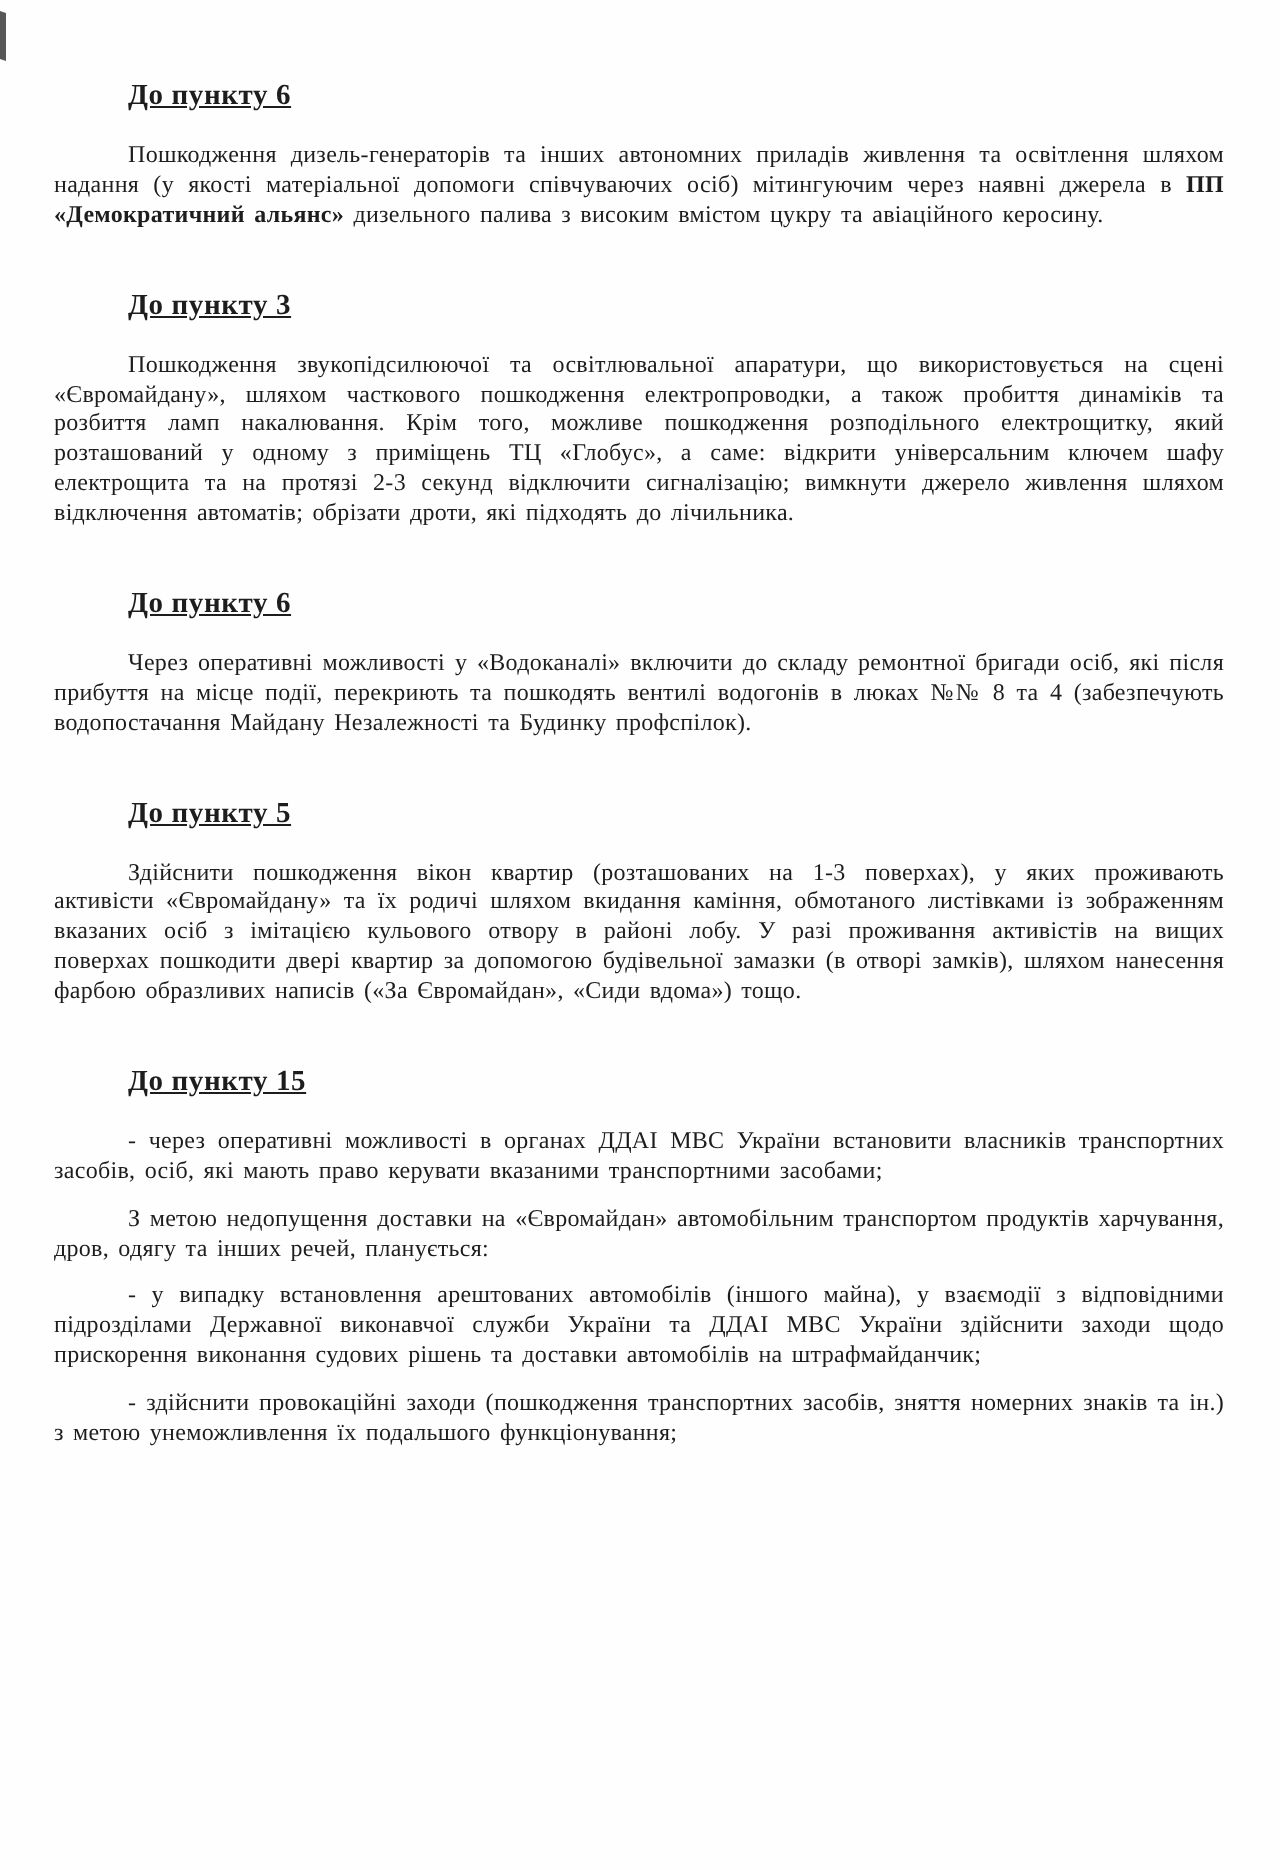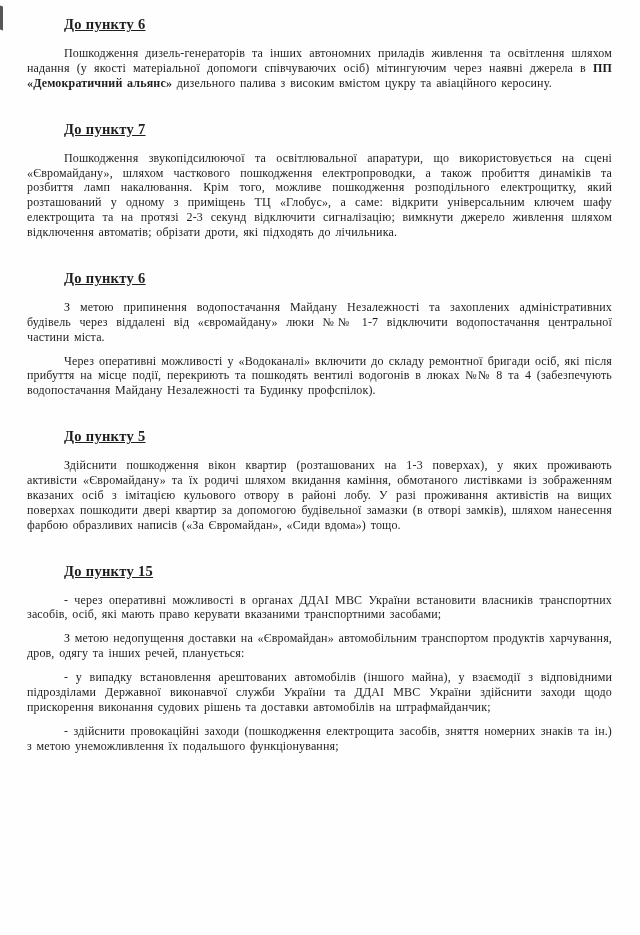--- a/index.html
+++ b/index.html
@@ -5,21 +5,21 @@
   * { margin: 0; padding: 0; box-sizing: border-box; }
   html, body {
     width: 640px;
     background: #f4f4f2;
   }
   .page {
     position: relative;
     width: 640px;
     height: 935px;
     background: #fefefe;
-    padding: 16px 28px 16px 27px;
+    padding: 40px 28px 16px 27px;
     font-family: "Liberation Serif", "DejaVu Serif", serif;
     color: #1d1d1d;
     overflow: hidden;
   }
   .scan-artifact {
     position: absolute;
     left: 0;
     top: 6px;
     width: 3px;
     height: 24px;
@@ -54,35 +54,34 @@
 
 <div class="page">
   <div class="scan-artifact"></div>
 
   <section class="section">
     <h3 class="heading">До пункту 6</h3>
     <p class="para"><span>Пошкодження дизель-генераторів та інших автономних приладів живлення та освітлення шляхом надання (у якості матеріальної допомоги співчуваючих осіб) мітингуючим через наявні джерела в </span><b>ПП «Демократичний альянс»</b><span> дизельного палива з високим вмістом цукру та авіаційного керосину.</span></p>
   </section>
 
   <section class="section">
-    <h3 class="heading">До пункту 7</h3>
+    <h3 class="heading">До пункту 3</h3>
     <p class="para">Пошкодження звукопідсилюючої та освітлювальної апаратури, що використовується на сцені «Євромайдану», шляхом часткового пошкодження електропроводки, а також пробиття динаміків та розбиття ламп накалювання. Крім того, можливе пошкодження розподільного електрощитку, який розташований у одному з приміщень ТЦ «Глобус», а саме: відкрити універсальним ключем шафу електрощита та на протязі 2-3 секунд відключити сигналізацію; вимкнути джерело живлення шляхом відключення автоматів; обрізати дроти, які підходять до лічильника.</p>
   </section>
 
   <section class="section">
     <h3 class="heading">До пункту 6</h3>
-    <p class="para">З метою припинення водопостачання Майдану Незалежності та захоплених адміністративних будівель через віддалені від «євромайдану» люки №№ 1-7 відключити водопостачання центральної частини міста.</p>
     <p class="para">Через оперативні можливості у «Водоканалі» включити до складу ремонтної бригади осіб, які після прибуття на місце події, перекриють та пошкодять вентилі водогонів в люках №№ 8 та 4 (забезпечують водопостачання Майдану Незалежності та Будинку профспілок).</p>
   </section>
 
   <section class="section">
     <h3 class="heading">До пункту 5</h3>
     <p class="para">Здійснити пошкодження вікон квартир (розташованих на 1-3 поверхах), у яких проживають активісти «Євромайдану» та їх родичі шляхом вкидання каміння, обмотаного листівками із зображенням вказаних осіб з імітацією кульового отвору в районі лобу. У разі проживання активістів на вищих поверхах пошкодити двері квартир за допомогою будівельної замазки (в отворі замків), шляхом нанесення фарбою образливих написів («За Євромайдан», «Сиди вдома») тощо.</p>
   </section>
 
   <section class="section">
     <h3 class="heading">До пункту 15</h3>
     <p class="para">- через оперативні можливості в органах ДДАІ МВС України встановити власників транспортних засобів, осіб, які мають право керувати вказаними транспортними засобами;</p>
     <p class="para">З метою недопущення доставки на «Євромайдан» автомобільним транспортом продуктів харчування, дров, одягу та інших речей, планується:</p>
     <p class="para">- у випадку встановлення арештованих автомобілів (іншого майна), у взаємодії з відповідними підрозділами Державної виконавчої служби України та ДДАІ МВС України здійснити заходи щодо прискорення виконання судових рішень та доставки автомобілів на штрафмайданчик;</p>
-    <p class="para">- здійснити провокаційні заходи (пошкодження електрощита засобів, зняття номерних знаків та ін.) з метою унеможливлення їх подальшого функціонування;</p>
+    <p class="para">- здійснити провокаційні заходи (пошкодження транспортних засобів, зняття номерних знаків та ін.) з метою унеможливлення їх подальшого функціонування;</p>
   </section>
 </div>
 
 </body></html>

